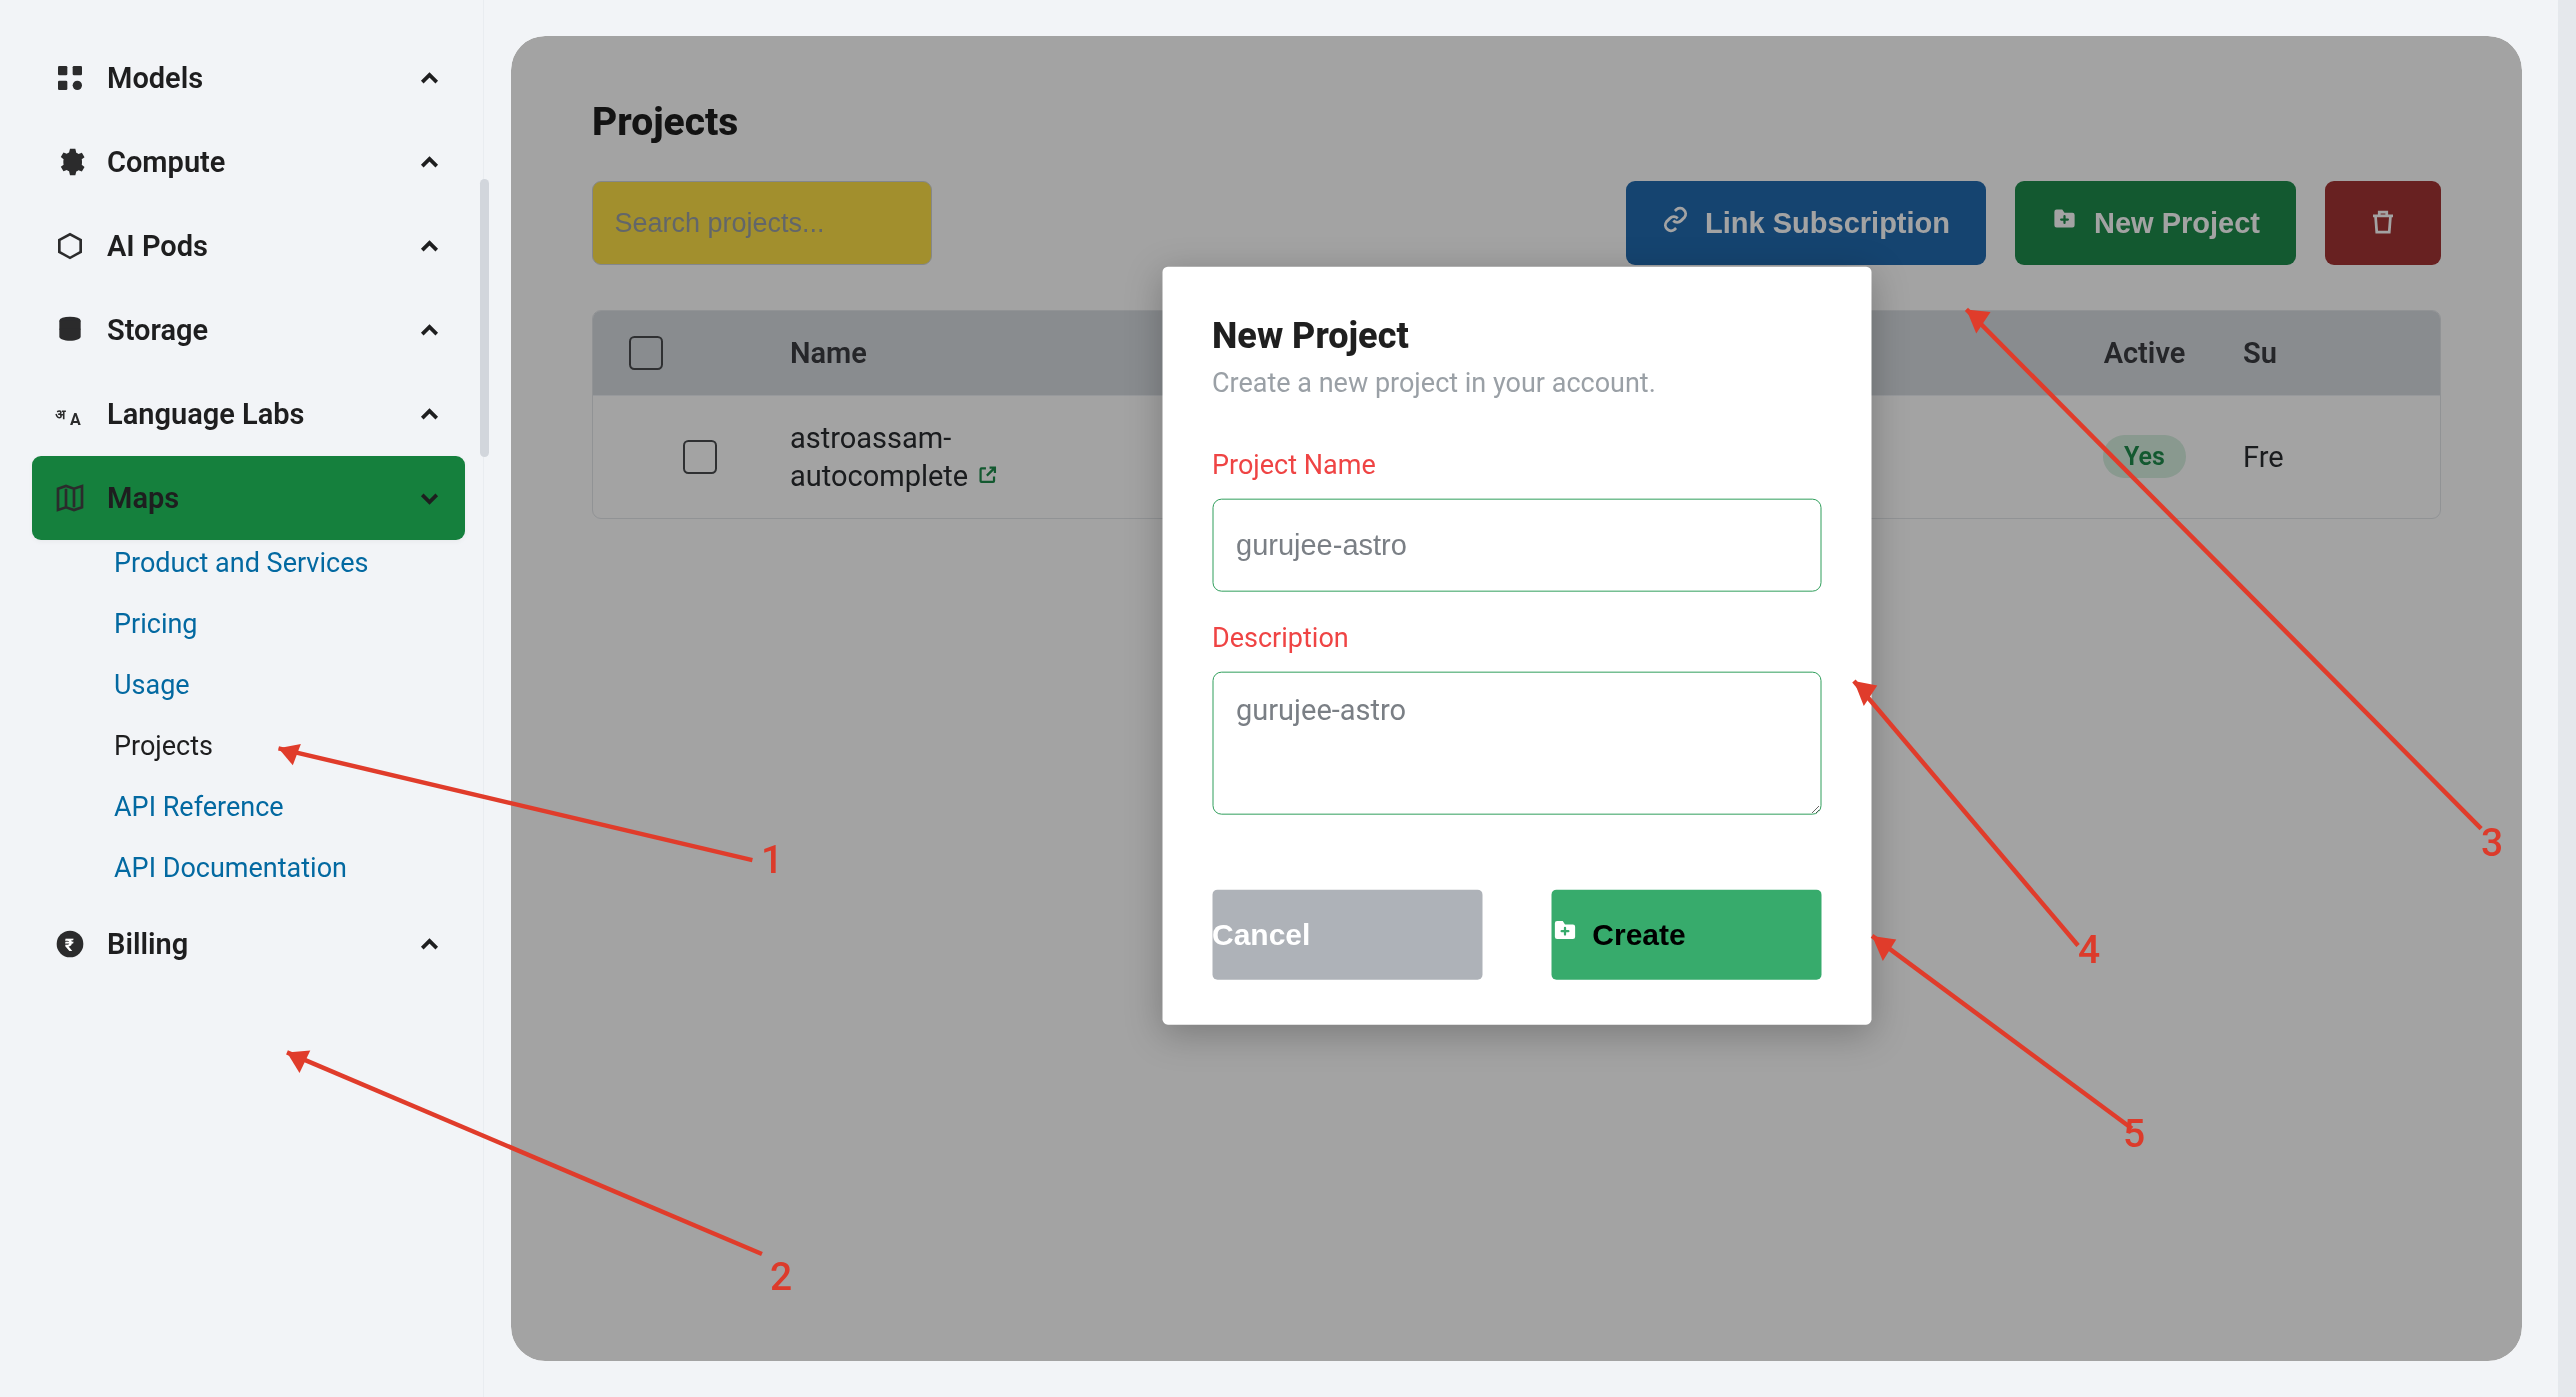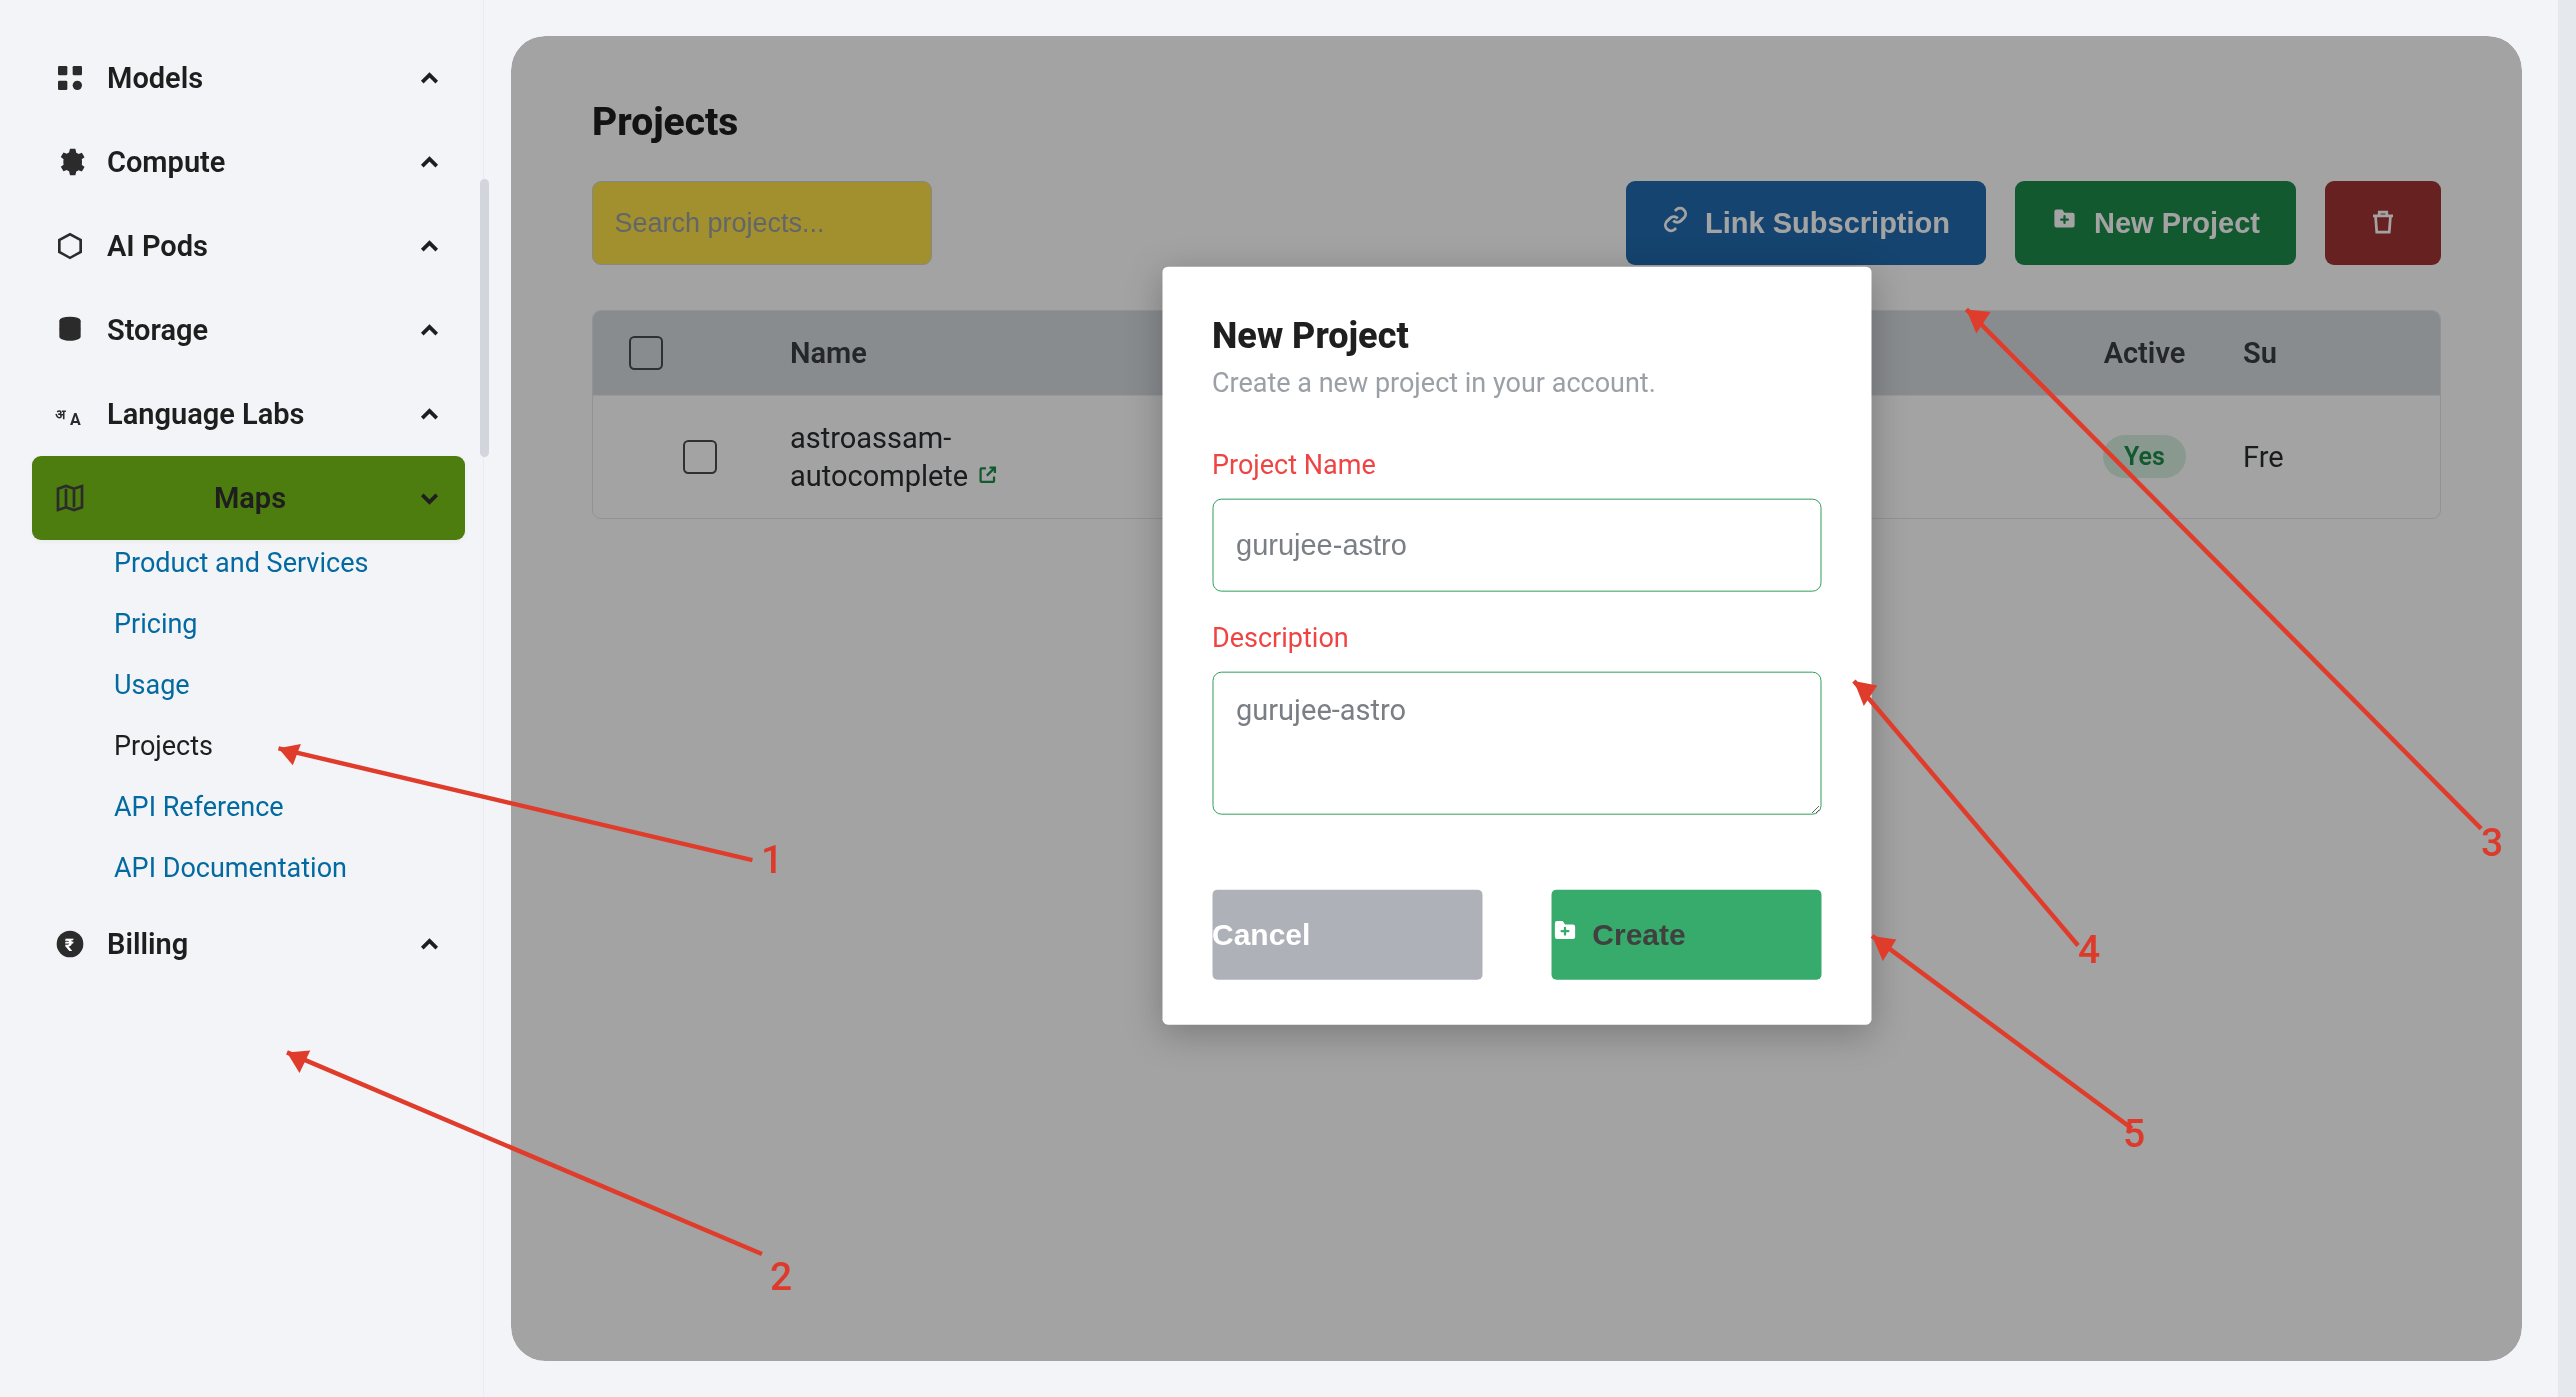--- a/index.html
+++ b/index.html
@@ -33,23 +33,22 @@
     gap: 21.5px;
     padding: 25px 21.5px;
     cursor: pointer;
     border-radius: 9px;
     font-size: 29px;
     font-weight: 600;
     color: #1e1e1f;
     position: relative;
   }
   .sidebar-item.active {
-    background: #4d7c0f;
+    background: #15803d;
     box-shadow: 0 1.8px 5.4px rgba(0,0,0,.04);
-    text-align: center;
   }
   .sidebar-item .label { flex: 1; }
   .sidebar-icon {
     width: 32px; height: 32px;
     display: inline-flex;
     align-items:center; justify-content:center;
     color: #2b2b2c;
   }
   .chevron { width: 29px; height: 29px; }
   .chevron svg { width: 100%; height: 100%; }
@@ -249,21 +248,21 @@
     border-radius: 5px;
     font-size: 30px;
     font-weight: 600;
     cursor: pointer;
     display: inline-flex;
     align-items:center;
     justify-content:flex-start;
     gap: 14.3px;
   }
   .btn-cancel { background: #aeb2b8; color: #ffffff; }
-  .btn-create { background: #37ab6c; color: #404040; margin-left: 42px; }
+  .btn-create { background: #37ab6c; color: #000000; margin-left: 42px; }
 
   
   .annotation { position: absolute; color: #dc3b2b; z-index: 30; pointer-events: none; }
   .annotation.num { font-size: 39px; font-weight: 500; }
   svg.arrow { position:absolute; z-index:30; pointer-events:none; }
   svg.arrow line { stroke:#e03c2b; stroke-width:5; }
   svg.arrow polygon { fill:#e03c2b; }
 
   
   .right-scrollbar {

